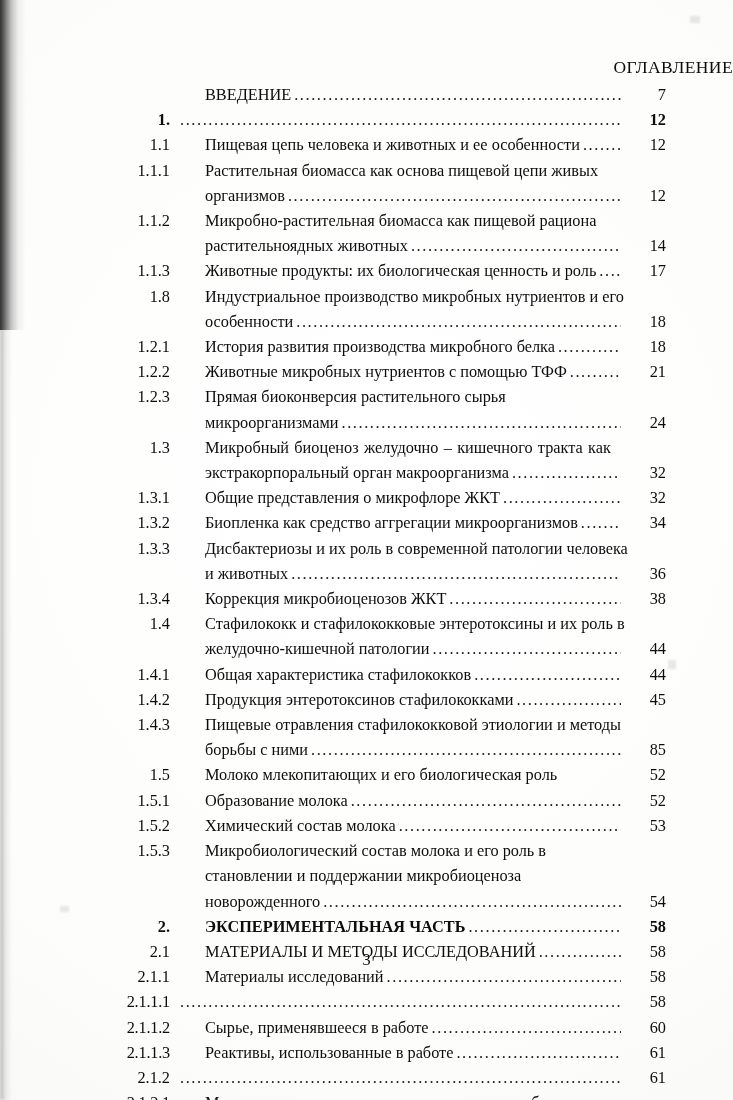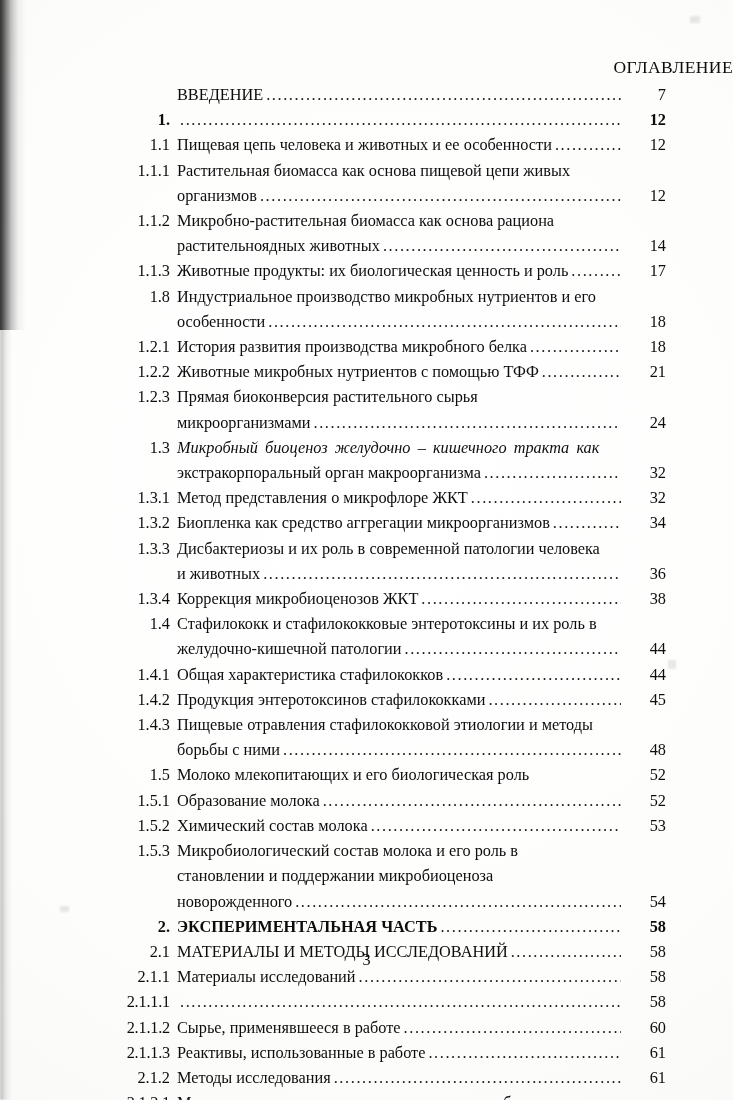--- a/index.html
+++ b/index.html
@@ -108,21 +108,21 @@
     min-width: 0;
   }
 
   
   .line {
     display: flex;
     align-items: baseline;
     line-height: 25.2px;
     white-space: nowrap;
   }
-  .txt { flex: 0 0 auto; }
+  .txt { flex: 0 0 auto; margin-left: 28px; }
   .leader {
     flex: 1 1 auto;
     overflow: hidden;
     white-space: nowrap;
     letter-spacing: 1.6px;
     font-size: 16.3px;
     margin: 0 1px 0 3px;
     color: #181818;
   }
   .leader::before {
@@ -147,21 +147,20 @@
 
   
   .line.justify {
     white-space: normal;
   }
   .line.justify .txt {
     flex: 1 1 auto;
     text-align: justify;
     text-align-last: justify;
     white-space: normal;
-    font-style: italic;
   }
 
   
   #page-footer {
     position: absolute;
     left: 0;
     right: 0;
     top: 950px;
     text-align: center;
     font-size: 16.3px;
@@ -222,21 +221,21 @@
             <span class="txt">организмов</span>
             <span class="leader"></span>
             <span class="pg">12</span>
           </div>
         </div>
       </div>
       <div class="toc-entry">
         <div class="num">1.1.2</div>
         <div class="body-col">
           <div class="line cont">
-            <span class="txt">Микробно-растительная биомасса как основа рациона</span>
+            <span class="txt">Микробно-растительная биомасса как пищевой рациона</span>
             <span class="leader none"></span>
             <span class="pg blank"></span>
           </div>
           <div class="line">
             <span class="txt">растительноядных животных</span>
             <span class="leader"></span>
             <span class="pg">14</span>
           </div>
         </div>
       </div>
@@ -312,21 +311,21 @@
             <span class="txt">экстракорпоральный орган макроорганизма</span>
             <span class="leader"></span>
             <span class="pg">32</span>
           </div>
         </div>
       </div>
       <div class="toc-entry">
         <div class="num">1.3.1</div>
         <div class="body-col">
           <div class="line">
-            <span class="txt">Метод представления о микрофлоре ЖКТ</span>
+            <span class="txt">Общие представления о микрофлоре ЖКТ</span>
             <span class="leader"></span>
             <span class="pg">32</span>
           </div>
         </div>
       </div>
       <div class="toc-entry">
         <div class="num">1.3.2</div>
         <div class="body-col">
           <div class="line">
             <span class="txt">Биопленка как средство аггрегации микроорганизмов</span>
@@ -399,21 +398,21 @@
         <div class="num">1.4.3</div>
         <div class="body-col">
           <div class="line cont">
             <span class="txt">Пищевые отравления стафилококковой этиологии и методы</span>
             <span class="leader none"></span>
             <span class="pg blank"></span>
           </div>
           <div class="line">
             <span class="txt">борьбы с ними</span>
             <span class="leader"></span>
-            <span class="pg">48</span>
+            <span class="pg">85</span>
           </div>
         </div>
       </div>
       <div class="toc-entry">
         <div class="num">1.5</div>
         <div class="body-col">
           <div class="line">
             <span class="txt">Молоко млекопитающих и его биологическая роль</span>
             <span class="leader none"></span>
             <span class="pg">52</span>
@@ -516,21 +515,20 @@
             <span class="txt">Реактивы, использованные в работе</span>
             <span class="leader"></span>
             <span class="pg">61</span>
           </div>
         </div>
       </div>
       <div class="toc-entry">
         <div class="num">2.1.2</div>
         <div class="body-col">
           <div class="line">
-            <span class="txt">Методы исследования</span>
             <span class="leader"></span>
             <span class="pg">61</span>
           </div>
         </div>
       </div>
       <div class="toc-entry lvl4">
         <div class="num">2.1.2.1</div>
         <div class="body-col">
           <div class="line cont">
             <span class="txt">Метод приготовление питательных сред для работы с</span>

